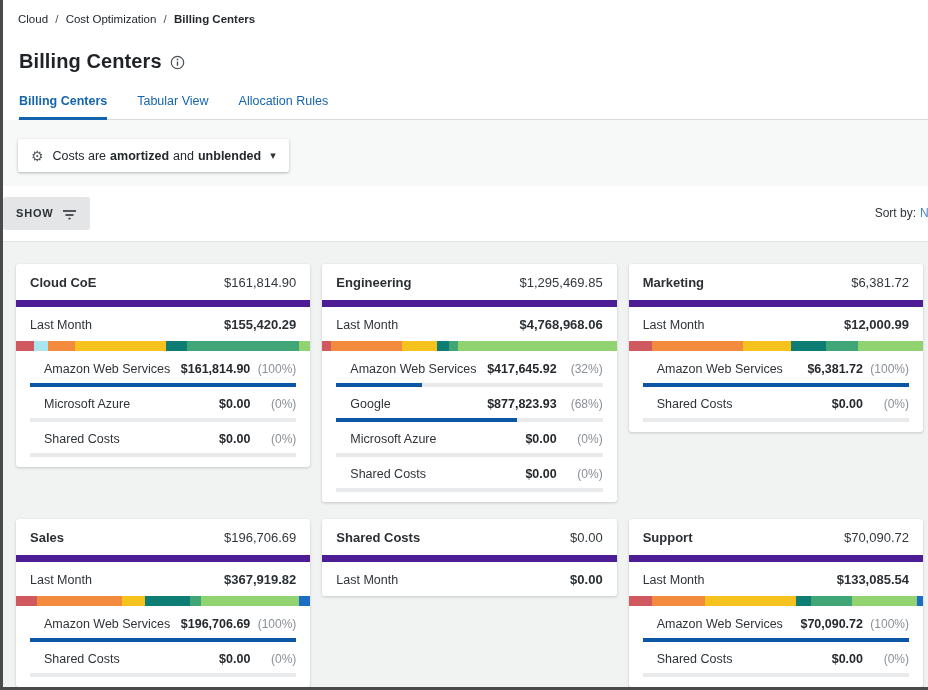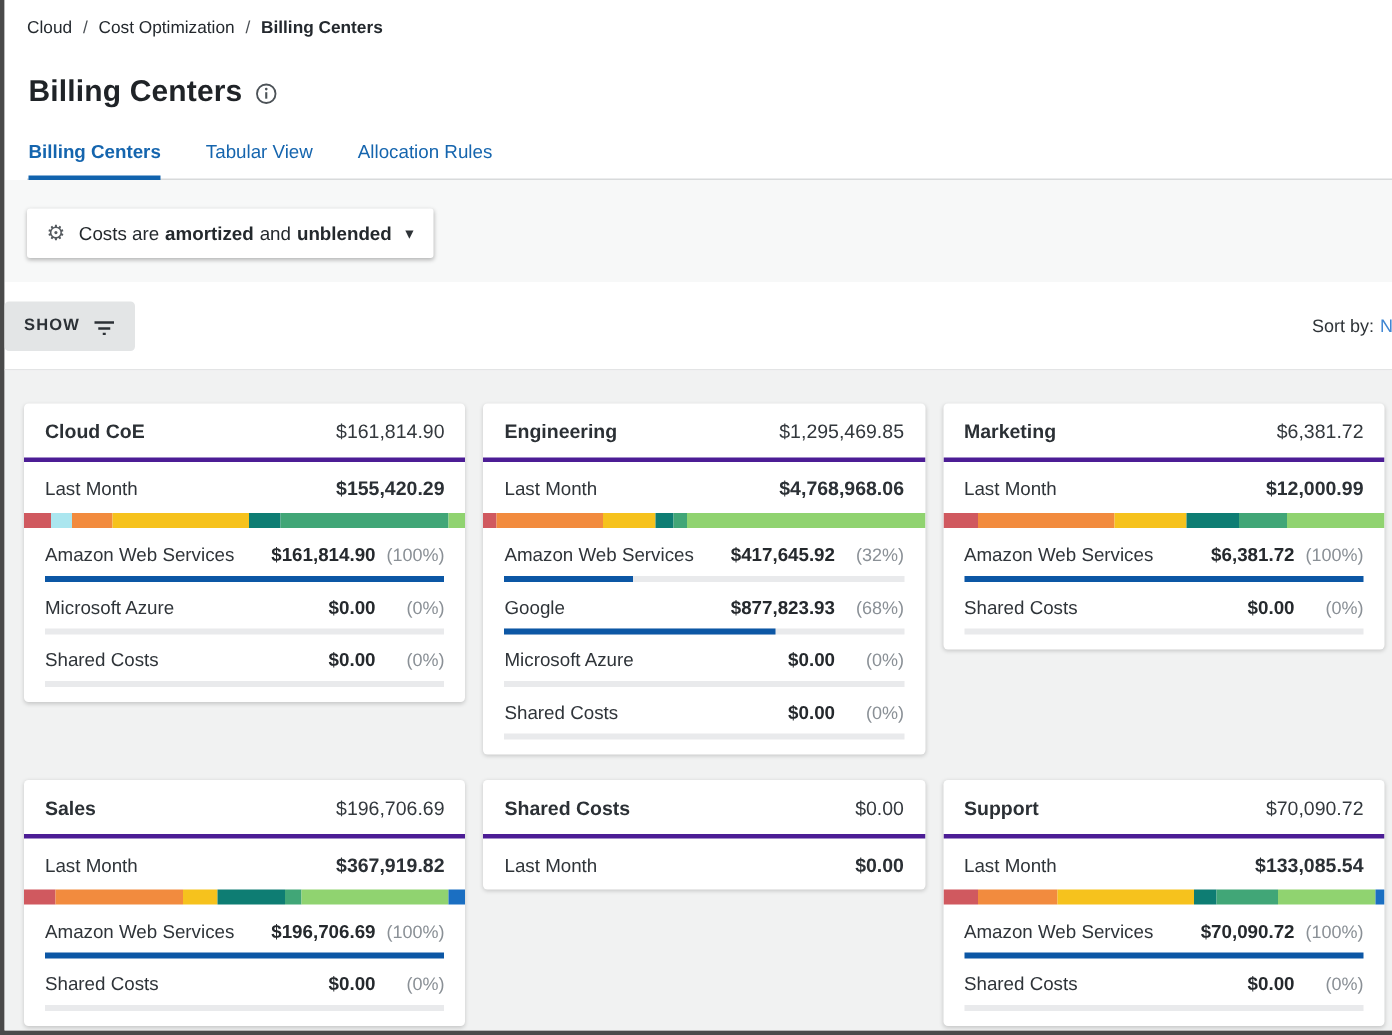--- a/index.html
+++ b/index.html
@@ -50,31 +50,31 @@
     border:none; outline:none; flex:1; font-size:12px; font-style:italic; color:#3a3f44;
     font-family:inherit; background:transparent;
   }
   .search-wrap input::placeholder { color:#8f959a; font-style:italic; }
   .sort-by { margin-left:auto; margin-right:-24px; white-space:nowrap; font-size:12px; color:#2f3438; }
   .sort-by a { color:#3f86d2; text-decoration:none; margin-left:4px; cursor:pointer; }
   
   .cards-area { background:#f1f2f2; flex:1; padding:22px 5px 0 13px; }
   .cards-grid { display:grid; grid-template-columns:repeat(3,1fr); column-gap:12px; row-gap:17px; align-items:start; }
   .card { background:#fff; border-radius:3px; box-shadow:0 1px 3px rgba(0,0,0,.18); overflow:hidden; cursor:pointer; }
-  .card-head { display:flex; justify-content:space-between; align-items:center; padding:11px 14px 10px; border-bottom:3px solid #4c1d95; }
+  .card-head { display:flex; justify-content:space-between; align-items:center; padding:11px 14px 10px; border-bottom:7px solid #4c1d95; }
   .card-name { font-size:13px; font-weight:bold; color:#2b3035; }
   .card-total { font-size:13px; color:#33383d; }
   .lm-row { display:flex; justify-content:space-between; align-items:center; padding:10px 14px 9px; }
   .lm-label { font-size:12.5px; color:#2f3439; }
   .lm-value { font-size:13px; color:#2b3035; font-weight:600; }
   .stack-bar { display:flex; height:10px; width:100%; }
   .stack-bar .seg { height:10px; }
   .vendors { padding:1px 14px 10px; }
   .vendor { padding-top:10px; }
-  .v-row { display:flex; justify-content:space-between; align-items:baseline; }
+  .v-row { display:flex; justify-content:space-between; align-items:baseline;margin-left:14px; }
   .v-label { font-size:12.5px; color:#2f3439; }
   .v-right { display:flex; align-items:baseline; }
   .v-amt { font-size:12.5px; font-weight:600; color:#25292d; }
   .v-pct { font-size:12px; color:#8a9096; width:46px; text-align:right; }
   .v-track { margin-top:7px; height:4px; background:#e9eaec; }
   .v-fill { height:4px; background:#0c57a5; }
   svg { display:block; }
 </style>
 </head>
 <body>

